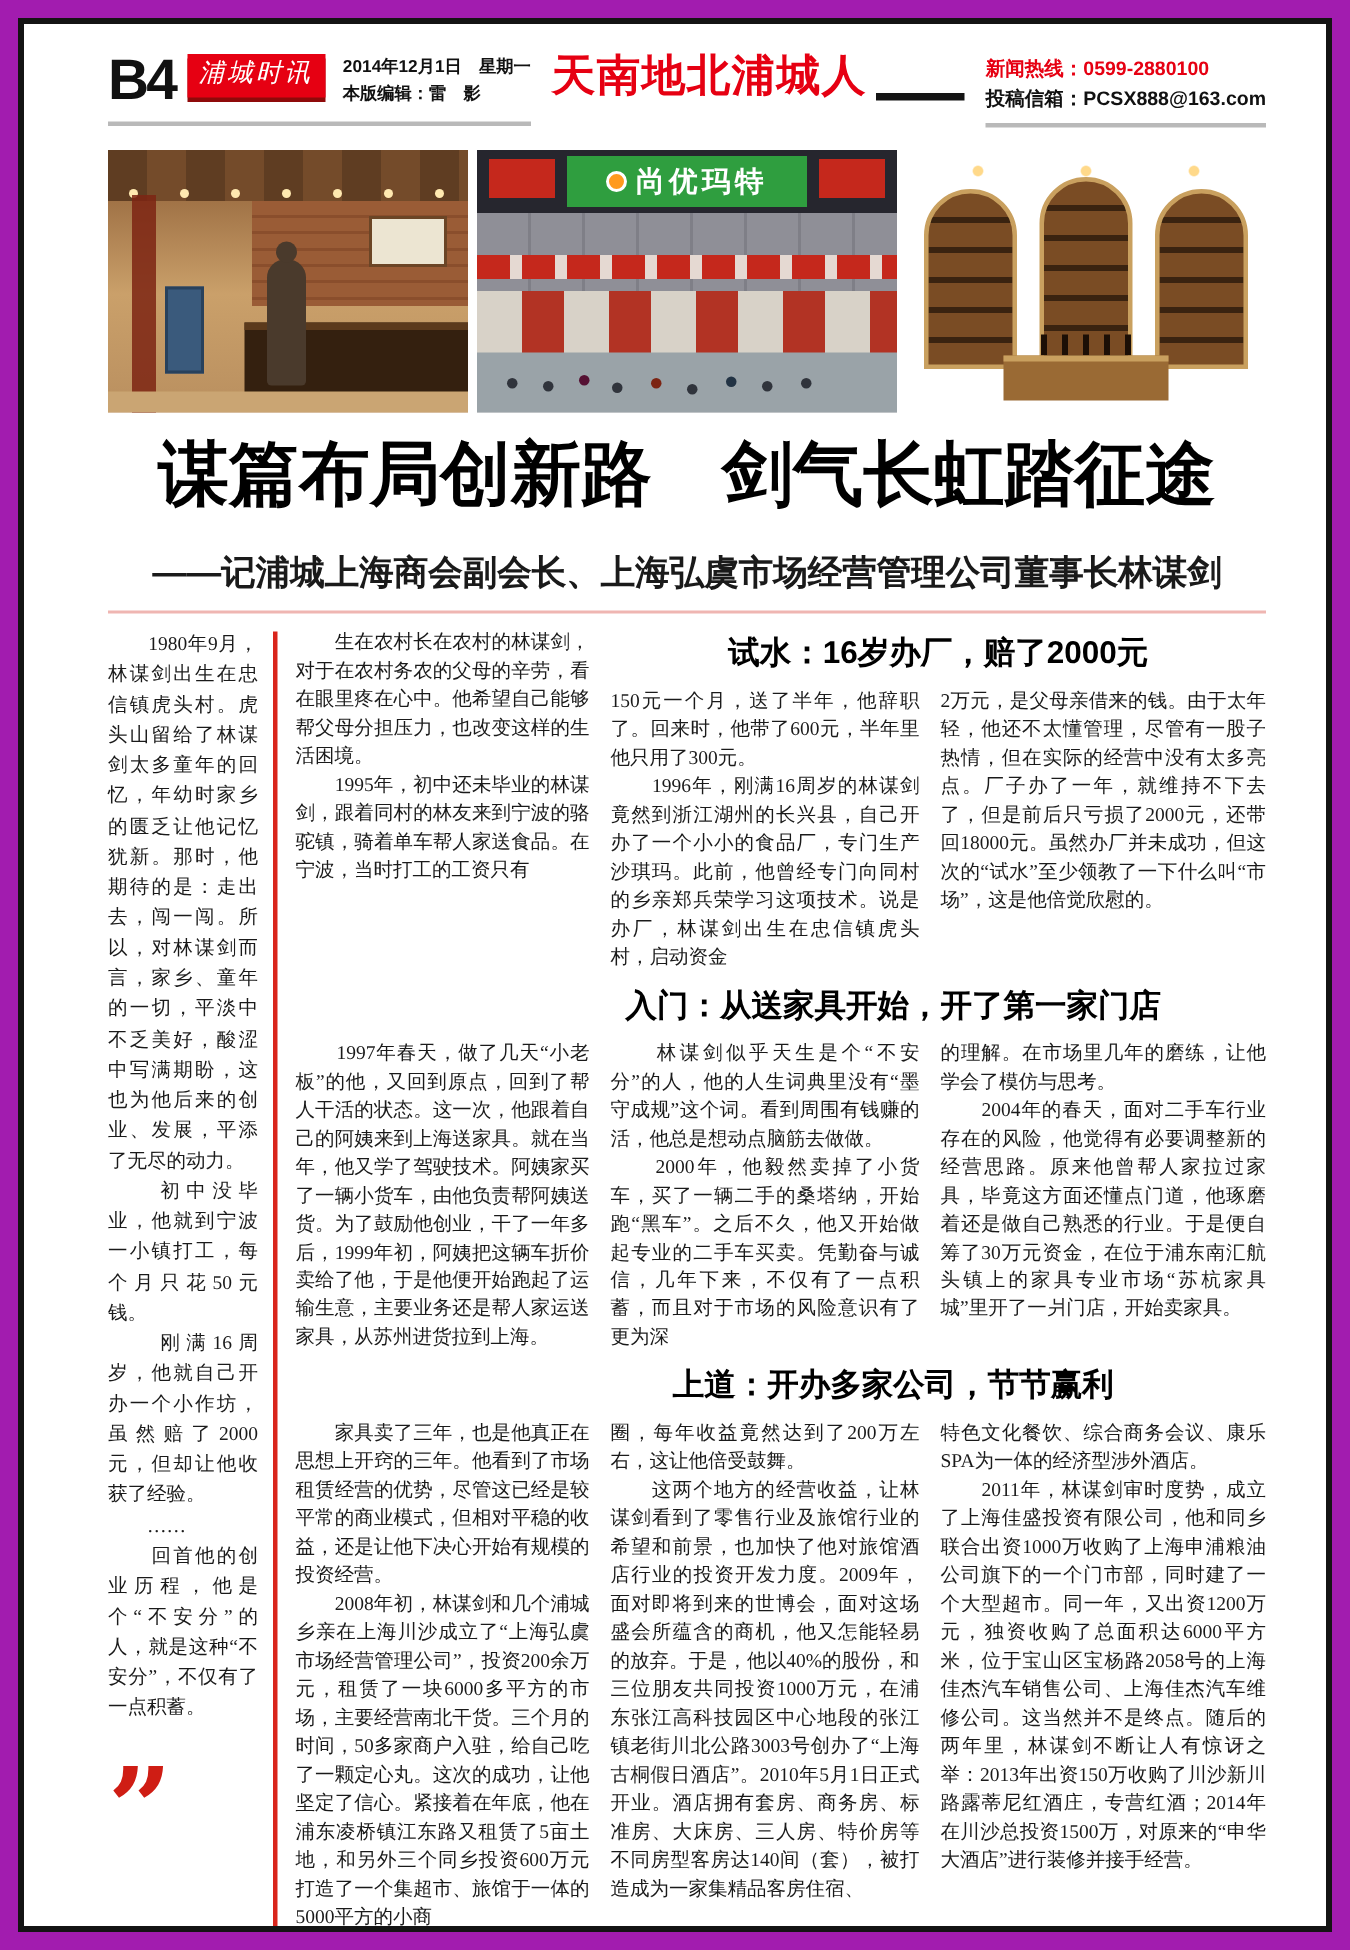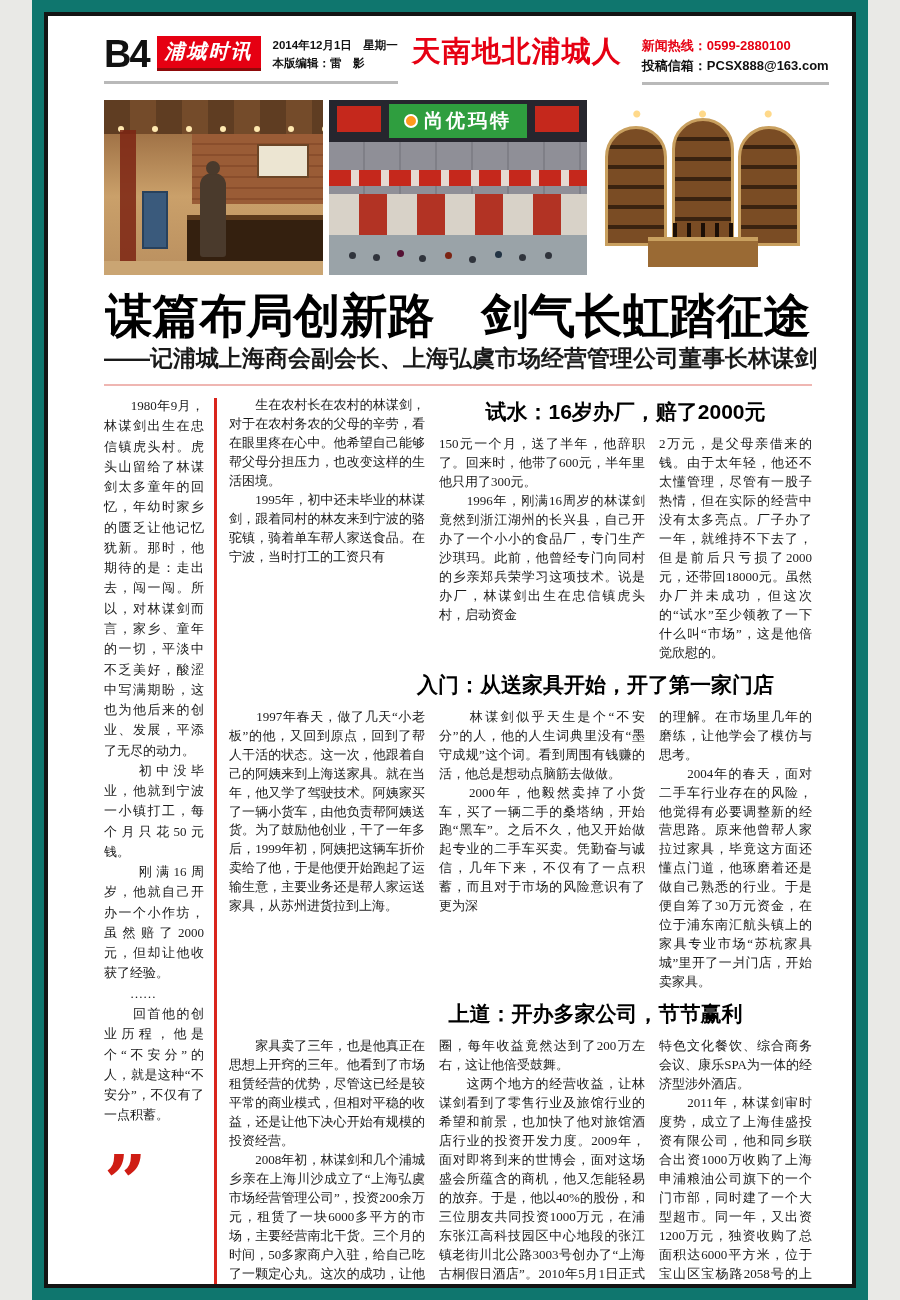--- a/index.html
+++ b/index.html
@@ -1,24 +1,24 @@
 <!DOCTYPE html>
 <html><head>
 <meta charset="utf-8">
 <style>
   * { box-sizing: border-box; }
   body { margin:0; background:#e9e9e6; font-family:"Liberation Sans","DejaVu Sans",sans-serif; }
-  .sheet { width:836px; height:1300px; background:#0f766e; position:relative; margin:0 auto; }
+  .sheet { width:900px; height:1300px; background:#a21caf; position:relative; margin:0 auto; }
   .frame { position:absolute; inset:12px; border:4px solid #141414; padding:20px 40px 12px 56px; overflow:hidden; background:#fff; }
 
   
   header { display:flex; align-items:flex-start; height:56px; }
   .mast-left { display:flex; gap:8px; align-items:flex-start; border-bottom:3px solid #b9b9b9; padding-bottom:8px; }
   .edition { font-size:38px; font-weight:900; line-height:0.95; color:#111; letter-spacing:-2px; }
-  .mast-box { background:#e60012; color:#fff; font-size:20px; font-weight:700; font-style:italic;
+  .mast-box { background:#e60012; color:#fff; font-size:17px; font-weight:400; font-style:italic;
               padding:4px 8px 6px; line-height:1.1; letter-spacing:2px; white-space:nowrap;
               font-family:"Liberation Serif","DejaVu Serif",serif; box-shadow:0 3px 0 #8f0a0a; }
   .mast-dates { font-size:11.5px; font-weight:bold; color:#111; line-height:1.6; white-space:nowrap; margin-left:4px; }
   .mast-center { flex:1; display:flex; align-items:flex-start; margin:0 14px; }
   .col-title { color:#e60012; font-size:29px; font-weight:900; line-height:1.1; white-space:nowrap; letter-spacing:1px; }
   .title-rule { flex:1; height:5px; background:#141414; margin-top:26px; margin-left:6px; }
   .mast-right { font-size:13px; font-weight:bold; line-height:1.55; border-bottom:3px solid #b9b9b9; padding-bottom:6px; white-space:nowrap; }
   .hotline { color:#e60012; }
   .mailbox { color:#111; }
 
@@ -71,21 +71,21 @@
                  radial-gradient(circle at 50% 50%, #ffd98a 0 3px, transparent 4px),
                  radial-gradient(circle at 80% 50%, #ffd98a 0 3px, transparent 4px); }
   .ph-wine .table { position:absolute; bottom:8px; left:50%; transform:translateX(-50%); width:110px; height:30px;
       background:#9a6a34; border-top:4px solid #c9a05f; }
   .ph-wine .bottles { position:absolute; bottom:38px; left:50%; transform:translateX(-50%); width:4px; height:14px; background:#1c0f06;
       box-shadow:-14px 0 #1c0f06,-28px 0 #1c0f06,14px 0 #1c0f06,28px 0 #1c0f06; }
 
   
   .headline-wrap { text-align:center; margin-top:14px; }
   .headline { font-size:47px; font-weight:900; color:#000; margin:0; line-height:1.15; letter-spacing:0px; white-space:nowrap; }
-  .subhead { font-size:23px; font-weight:bold; color:#1a1a1a; margin:0 0 10px; white-space:nowrap; }
+  .subhead { font-size:23px; font-weight:bold; color:#1a1a1a; margin:23px 0 10px; white-space:nowrap; }
   .pink-rule { height:2px; background:#efb6b2; border:0; margin:2px 0 10px; }
 
   
   .article { display:flex; align-items:stretch; }
   .sidebar { width:100px; flex:0 0 100px; display:flex; flex-direction:column;
       font-family:"Liberation Serif","DejaVu Serif",serif; font-size:13px; color:#1a1a1a; }
   .sidebar p { margin:0; text-align:justify; line-height:1.56; }
   .quote-mark { color:#cf1d14; font-size:74px; font-weight:900; line-height:.75; margin-top:30px;
       font-family:"DejaVu Serif","Liberation Serif",serif; }
   .red-divider { width:3px; background:#d9251c; margin:2px 12px 0 10px; flex:0 0 3px; }

